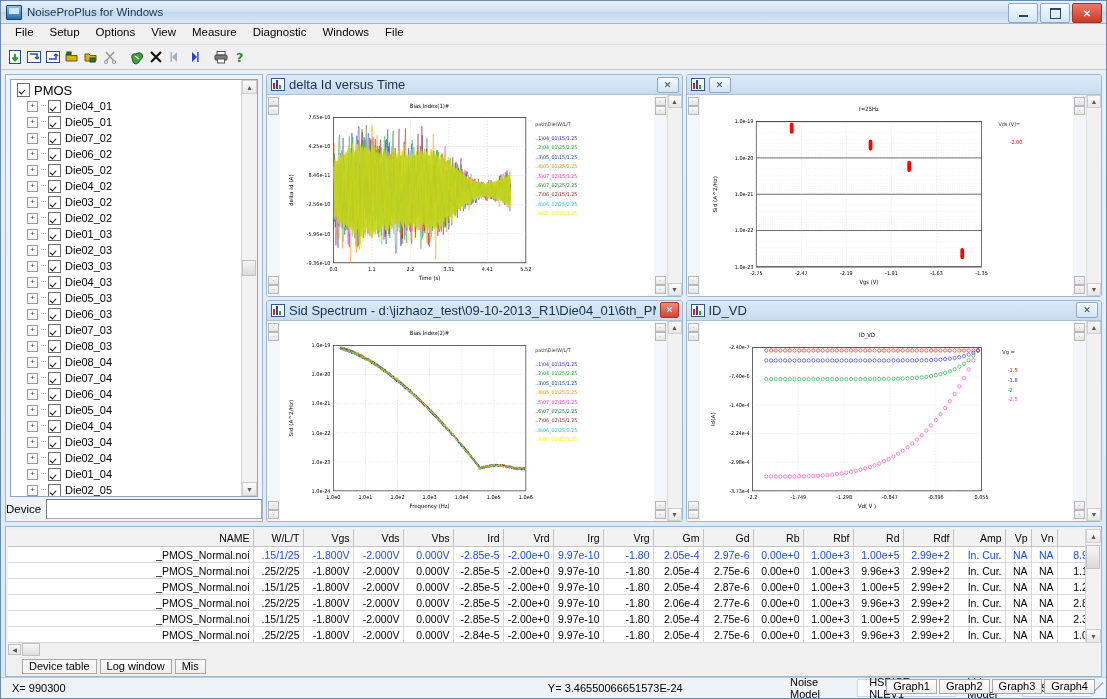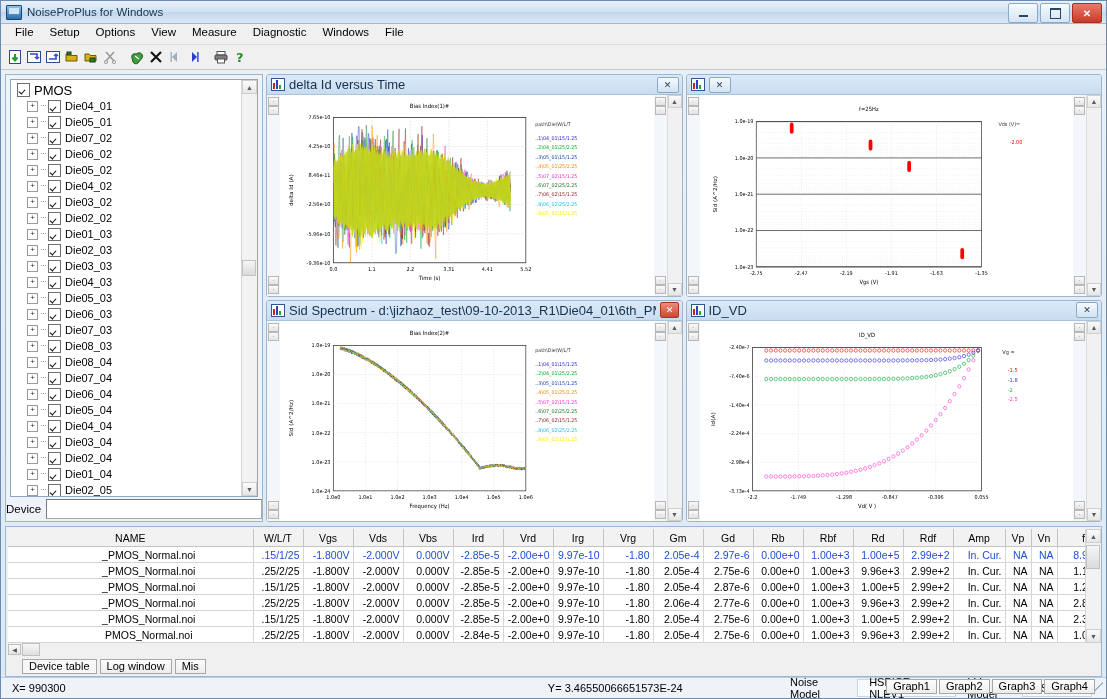--- a/index.html
+++ b/index.html
@@ -174,30 +174,30 @@
   .tablezone{
     flex:0 0 128px;margin:4px 4px 0 4px;background:#f0f0f0;
     border:1px solid #9db5cd;box-sizing:border-box;
     display:flex;flex-direction:column;position:relative;
   }
   .tablegrid{flex:1 1 auto;display:flex;overflow:hidden;background:#fff;margin:2px 0 0 2px;}
   .gridmain{flex:1 1 auto;overflow:hidden;}
   table.dt{border-collapse:collapse;font-size:10.5px;width:100%;table-layout:fixed;}
   table.dt th{
     background:#f2f2f2;border:1px solid #c3c3c3;border-top:none;border-left:none;
-    font-weight:normal;text-align:center;padding:1px 3px;height:15px;
+    font-weight:normal;text-align:right;padding:1px 3px;height:15px;
     font-size:10.5px;color:#000;
   }
   table.dt td{
     border:1px solid #d6d6d6;border-top:none;border-left:none;
     padding:0 3px;height:15px;text-align:right;font-size:10.5px;
     white-space:nowrap;overflow:hidden;
   }
   table.dt tr.first td{color:#1e4fd2;}
-  table.dt td.name{text-align:center;color:#000;padding-left:40px;}
+  table.dt td.name{text-align:right;color:#000;padding-left:40px;}
   table.dt tr.first td.name{color:#000;}
   .col-name{width:245px;}
   .hscrollrow{
     height:13px;flex:0 0 13px;display:flex;align-items:center;
     background:#f0f0f0;padding:0 2px;
   }
   .hsarrow{
     width:13px;height:11px;background:linear-gradient(#fafafa,#e4e4e4);
     border:1px solid #c0c0c0;font-size:6px;text-align:center;line-height:10px;color:#555;box-sizing:border-box;
   }

